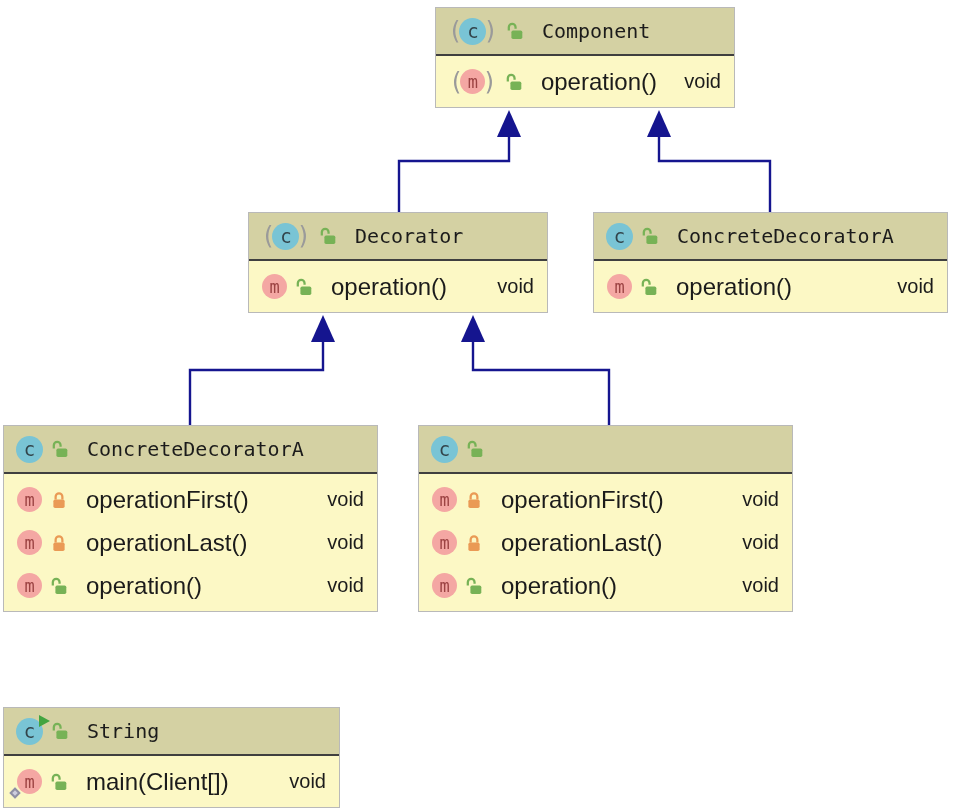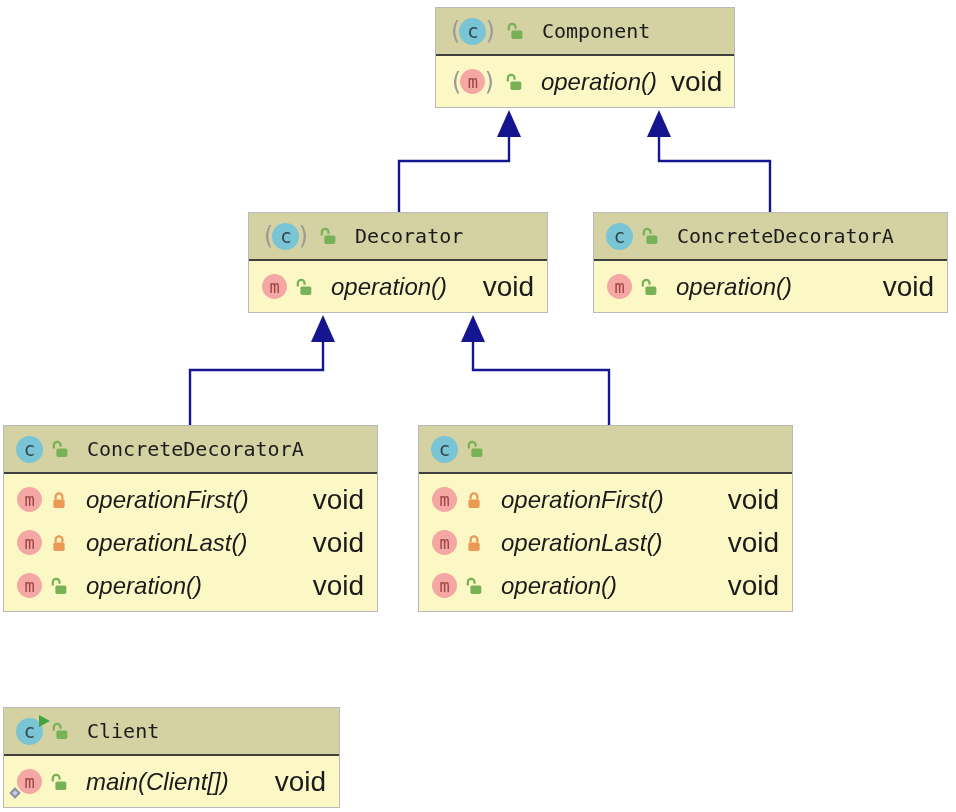--- a/index.html
+++ b/index.html
@@ -59,24 +59,23 @@
     height:43px;
     display:flex;
     align-items:center;
     padding:0 13px;
   }
   .m-name {
     font-size:24px;
     color:var(--text);
     margin-left:18px;
     white-space:nowrap;
-    font-style:italic;
   }
   .m-type {
-    font-size:28px;
+    font-size:20px;
     color:var(--text);
     margin-left:auto;
     padding-left:14px;
     white-space:nowrap;
   }
   .icon-wrap { position:relative; display:inline-flex; align-items:center; }
   .cls-icon {
     width:27px; height:27px;
     border-radius:50%;
     background:var(--class_icon_bg);
@@ -316,21 +315,21 @@
   <div class="class-box pos-client">
     <div class="box-header">
       <span class="icon-wrap">
         <span class="cls-icon">c</span>
         <span class="run-badge"></span>
       </span>
       <svg class="lock" viewBox="0 0 16 16">
         <path class="shackle-pub" d="M2.5 7.5 V4.6 a3 3 0 0 1 6 0 V6"></path>
         <rect class="body-pub" x="4.8" y="7.5" width="9.7" height="7.5" rx="1.5"></rect>
       </svg>
-      <span class="cls-title">Client</span>
+      <span class="cls-title">String</span>
     </div>
     <div class="box-body">
       <div class="method-row">
         <span class="icon-wrap">
           <span class="m-icon">m</span>
           <span class="static-badge"></span>
         </span>
         <svg class="lock" viewBox="0 0 16 16">
           <path class="shackle-pub" d="M2.5 7.5 V4.6 a3 3 0 0 1 6 0 V6"></path>
           <rect class="body-pub" x="4.8" y="7.5" width="9.7" height="7.5" rx="1.5"></rect>

